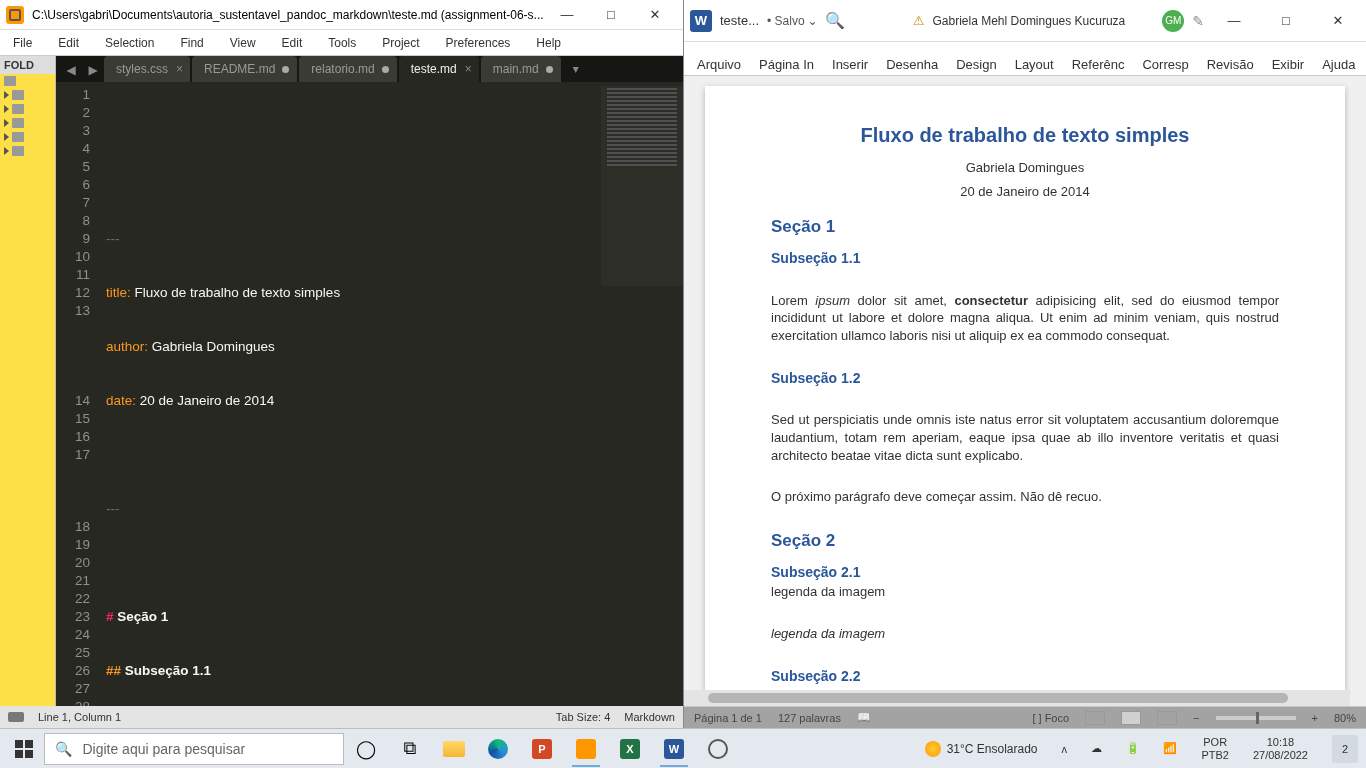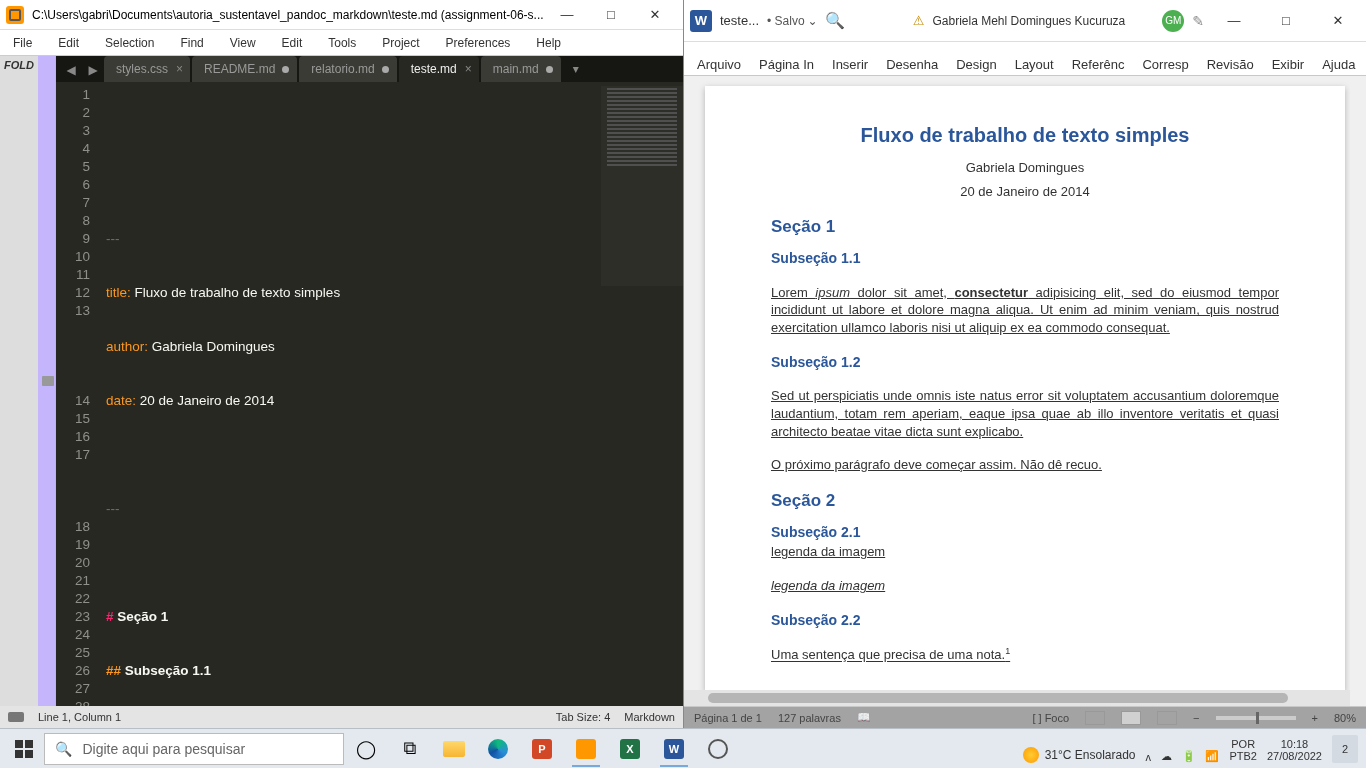--- a/index.html
+++ b/index.html
@@ -8,21 +8,21 @@
 
 .sublime{width:683px;height:100%;display:flex;flex-direction:column;background:#272822;color:#ccc;font-size:13px;}
 .st-title{height:30px;background:#fff;color:#000;display:flex;align-items:center;padding:0 6px;border-bottom:1px solid #ddd;}
 .st-title .logo{width:18px;height:18px;background:#ff9800;border-radius:3px;margin-right:8px;position:relative;}
 .st-title .logo::after{content:"";position:absolute;inset:3px;border:2px solid #555;border-radius:2px;}
 .st-title .txt{flex:1;font-size:12px;white-space:nowrap;overflow:hidden;}
 .st-title .winbtn{width:44px;height:28px;display:flex;align-items:center;justify-content:center;font-size:13px;color:#333;}
 .st-menu{height:26px;background:#fff;color:#333;display:flex;align-items:center;gap:12px;padding:0 6px;font-size:12px;border-bottom:1px solid #ccc;}
 .st-menu span{padding:2px 7px;}
 .st-body{flex:1;display:flex;position:relative;overflow:hidden;}
-.st-side{width:56px;background:#c4b5fd;border-right:1px solid #bbb;display:flex;flex-direction:row;color:#333;font-size:11px;font-style:italic;}
+.st-side{width:56px;background:#fde047;border-right:1px solid #bbb;display:flex;flex-direction:column;color:#333;font-size:11px;}
 .st-side .fhead{padding:3px 4px;font-weight:bold;background:#ddd;}
 .st-side .node{padding:2px 4px;display:flex;align-items:center;gap:3px;}
 .st-side .arr{width:0;height:0;border-top:4px solid transparent;border-bottom:4px solid transparent;border-left:5px solid #555;}
 .st-side .fold{width:12px;height:10px;background:#999;border-radius:1px;}
 .st-main{flex:1;display:flex;flex-direction:column;background:#272822;position:relative;}
 .st-tabs{height:30px;background:#161613;display:flex;align-items:flex-end;padding-left:4px;}
 .st-tabs .navarr{width:22px;height:24px;display:flex;align-items:center;justify-content:center;color:#888;font-size:12px;}
 .tab{height:26px;padding:0 22px 0 12px;display:flex;align-items:center;color:#999;background:#3b3b35;margin-right:2px;border-radius:4px 4px 0 0;font-size:12px;position:relative;}
 .tab.active{background:#272822;color:#eee;}
 .tab .dot{width:7px;height:7px;border-radius:50%;background:#aaa;position:absolute;right:8px;}
@@ -58,41 +58,41 @@
 .w-title .flex{flex:1;}
 .w-ribbon{height:34px;background:#fff;display:flex;align-items:center;padding:0 4px;border-bottom:1px solid #c8c8c8;font-size:13px;color:#333;gap:0;}
 .w-ribbon span{padding:6px 9px;white-space:nowrap;margin-top:11px;}
 .w-ribbon .rflex{flex:1;}
 .w-doc{flex:1;background:#f0f0f0;overflow:hidden;position:relative;padding:10px 0 0 0;}
 .page{width:640px;height:605px;background:#fff;margin:0 auto;box-shadow:0 2px 6px rgba(0,0,0,0.25);padding:36px 66px 20px 66px;font-family:Cambria,Georgia,serif;color:#333;font-size:13px;line-height:1.35;overflow:hidden;}
 .page .title{text-align:center;color:#2b579a;font-size:20px;font-weight:600;margin-bottom:10px;}
 .page .author,.page .date{text-align:center;font-size:13px;margin-bottom:6px;}
 .page h1{color:#2b579a;font-size:17px;font-weight:600;margin:16px 0 4px;}
 .page h2{color:#2b579a;font-size:14px;font-weight:600;margin:10px 0 4px;}
-.page p{margin:16px 0;text-align:justify;text-decoration:underline;}
+.page p{margin:24px 0;text-align:justify;}
 .page .em{font-style:italic;}
 .page .bo{font-weight:bold;}
 .page .sup{font-size:9px;vertical-align:super;}
 .w-scroll-v{position:absolute;right:0;top:0;bottom:16px;width:16px;background:#f0f0f0;}
 .w-scroll-h{position:absolute;left:0;right:16px;bottom:0;height:16px;background:#e4e4e4;display:flex;align-items:center;}
 .w-scroll-h .thumb{height:10px;background:#b5b5b5;border-radius:5px;margin-left:24px;width:580px;}
 .w-status{height:22px;background:#a3a3a3;border-top:1px solid #c8c8c8;display:flex;align-items:center;font-size:11px;color:#444;padding:0 10px;gap:16px;}
 .w-status .spacer{flex:1;}
 .w-status .vbtn{width:20px;height:14px;border:1px solid #999;}
 .zoom-slider{width:80px;height:4px;background:#ccc;position:relative;}
 .zoom-slider::after{content:"";position:absolute;left:40px;top:-4px;width:3px;height:12px;background:#666;}
 
 .taskbar{position:absolute;left:0;right:0;bottom:0;height:40px;background:#e4e9ef;display:flex;align-items:center;padding:0 4px;border-top:1px solid #b8bec6;}
 .taskbar .start{width:40px;height:40px;display:flex;align-items:center;justify-content:center;}
 .taskbar .start .winlogo{width:18px;height:18px;display:grid;grid-template-columns:1fr 1fr;grid-template-rows:1fr 1fr;gap:2px;}
 .taskbar .start .winlogo div{background:#333;}
 .taskbar .search{flex:0 0 300px;height:32px;background:#fff;border:1px solid #bbb;display:flex;align-items:center;padding:0 10px;gap:10px;color:#666;font-size:14px;}
 .taskbar .tb-icon{width:44px;height:40px;display:flex;align-items:center;justify-content:center;font-size:18px;position:relative;}
 .taskbar .tb-icon.active::after{content:"";position:absolute;bottom:2px;left:8px;right:8px;height:2px;background:#76a9dc;}
-.taskbar .tray{margin-left:auto;display:flex;align-items:flex-end;gap:10px;padding-right:4px;font-size:11px;color:#333;}
+.taskbar .tray{margin-left:auto;display:flex;align-items:center;gap:24px;padding-right:4px;font-size:11px;color:#333;}
 .taskbar .tray .weather{display:flex;align-items:center;gap:6px;font-size:12px;}
 .taskbar .tray .sun{width:16px;height:16px;border-radius:50%;background:radial-gradient(circle,#ffcc33,#ff9900);}
 .taskbar .tray .stack{display:flex;flex-direction:column;align-items:center;line-height:1.1;}
 .taskbar .tray .notif{width:26px;height:28px;background:#d4dae2;display:flex;align-items:center;justify-content:center;border-radius:2px;}
 .ico{display:inline-block;}
 .ico-folder{width:22px;height:16px;background:linear-gradient(#ffd86b,#f7b531);border-radius:2px;position:relative;}
 .ico-edge{width:20px;height:20px;border-radius:50%;background:conic-gradient(#0ebb7a,#2a8dd8,#1151a3,#0ebb7a);}
 .ico-ppt{width:20px;height:20px;background:#d24726;color:#fff;font-size:11px;font-weight:bold;display:flex;align-items:center;justify-content:center;border-radius:3px;}
 .ico-subl{width:20px;height:20px;background:#ff9800;border-radius:3px;}
 .ico-xls{width:20px;height:20px;background:#217346;color:#fff;font-size:11px;font-weight:bold;display:flex;align-items:center;justify-content:center;border-radius:3px;}

